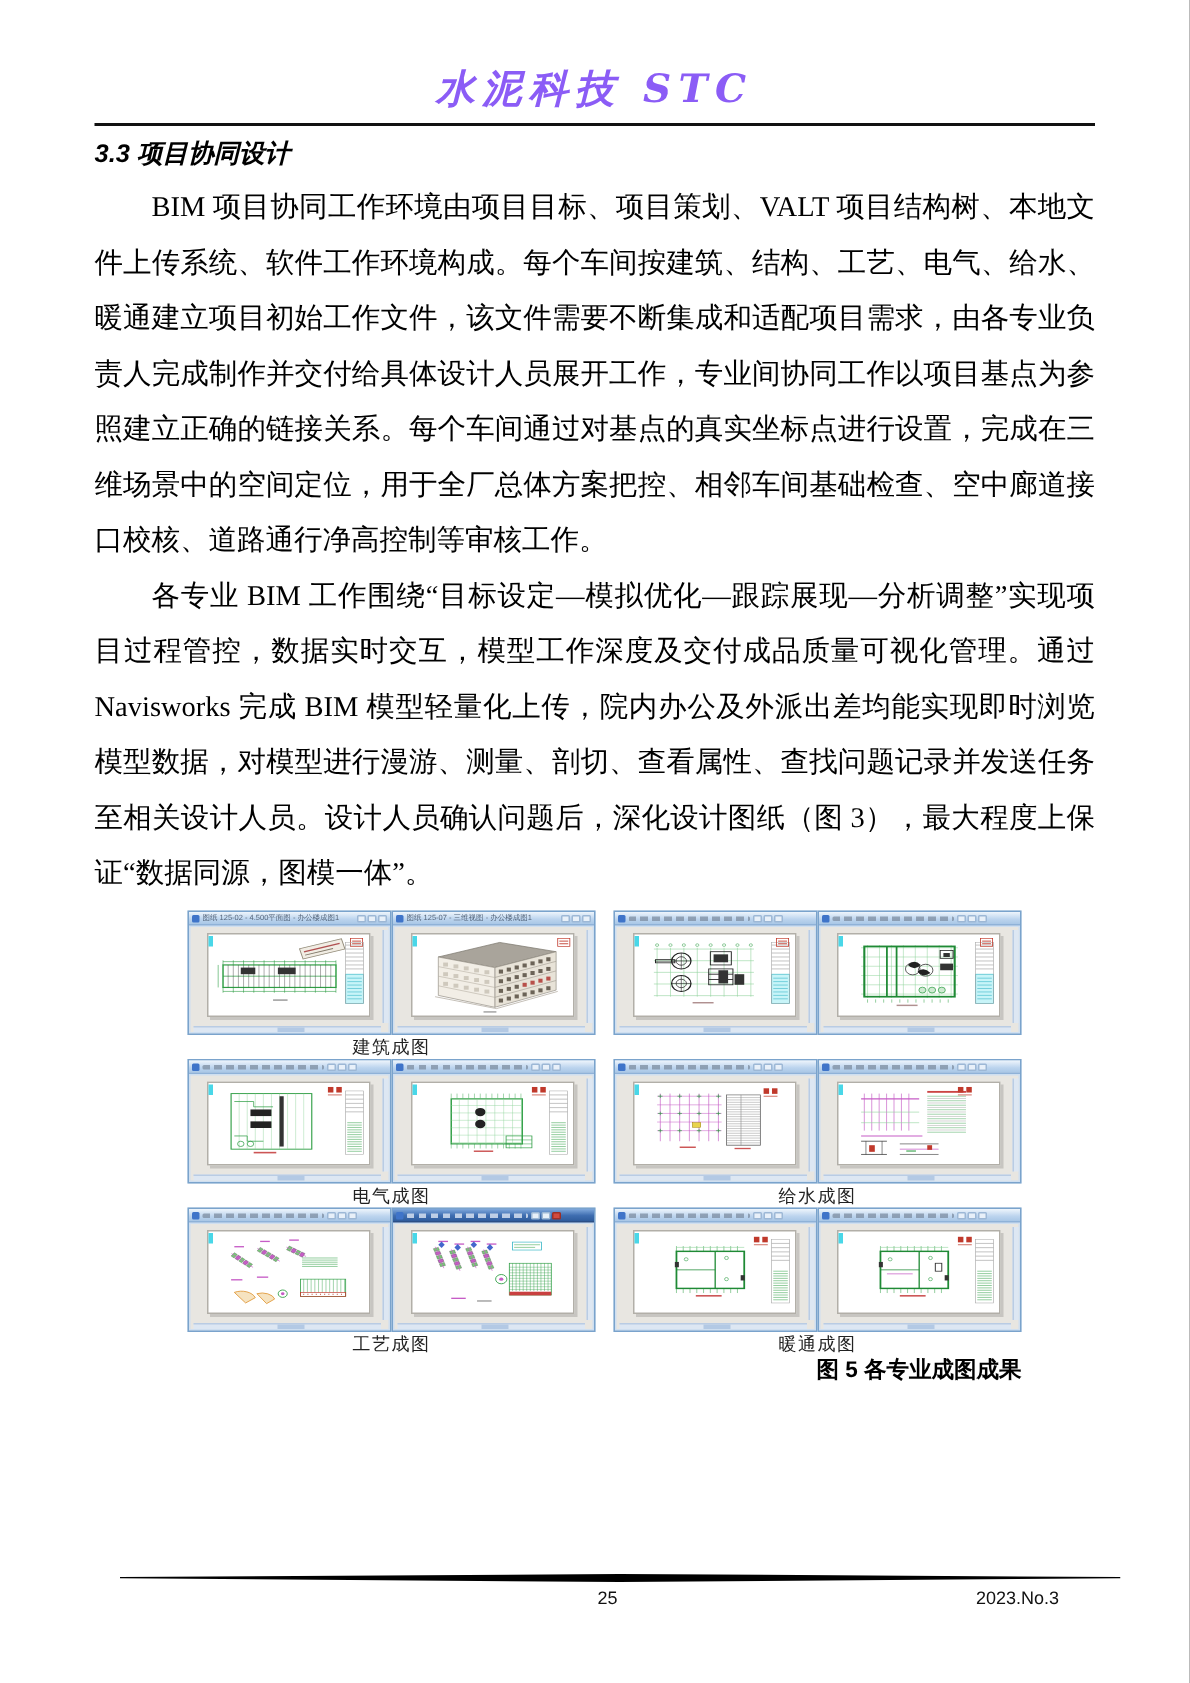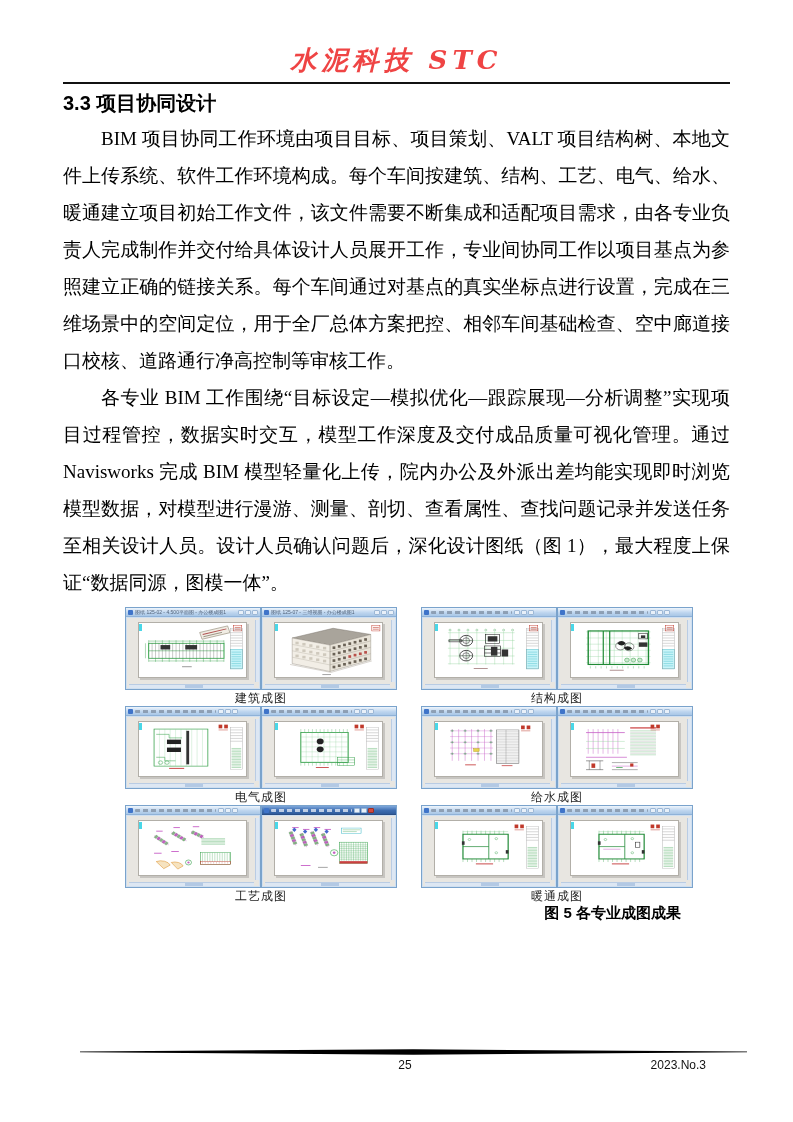--- a/index.html
+++ b/index.html
@@ -5,36 +5,37 @@
   * { margin:0; padding:0; box-sizing:border-box; }
   html,body { background:#888; }
   .page {
     position:relative; width:793px; height:1122px; margin:0 auto;
     background:#fff; overflow:hidden;
     font-family:"Liberation Sans", sans-serif; color:#000;
   }
   .header { padding-top:44px; text-align:center; }
   .j-title {
     font-family:"DejaVu Serif", serif; font-style:italic; font-weight:bold;
-    font-size:26px; line-height:32px; letter-spacing:5px; color:#ef4444;
+    font-size:26px; line-height:32px; letter-spacing:5px; color:#8b5cf6;
   }
   .h-rule { height:2px; background:#111; margin:6px 63px 0; }
   .content { padding:0 63px; margin-top:2px; }
   p.body-text {
     font-size:19px; line-height:37px; text-align:justify;
     font-family:"Liberation Serif", serif;
   }
   p.indent { text-indent:2em; }
   h2.section {
-    font-size:20px; line-height:34px; font-weight:bold;
+    font-size:17px; line-height:34px; font-weight:bold;
     font-family:"Liberation Sans", sans-serif;
+    font-style:italic;
   }
   
   .figure { width:556px; margin:6px 0 0 62px; }
-  .fig-row { display:flex; gap:24px; margin-bottom:1px; }
+  .fig-row { display:flex; gap:12px; margin-bottom:1px; }
   .fig-group { width:272px; }
   .fig-windows { display:flex; }
   .fig-label { font-size:12px; line-height:14px; text-align:center; color:#222; margin-top:1px; letter-spacing:1px; }
   .fig-caption { text-align:right; font-weight:bold; font-size:15px; margin-top:0; }
   
   .win {
     width:136px; height:83px; border:1px solid #7aa3cc; background:#cfdff0;
     display:flex; flex-direction:column; flex:0 0 136px;
   }
   .win + .win { margin-left:0; }
@@ -80,21 +81,21 @@
 <div class="page">
 
   <div class="header">
     <div class="j-title">水泥科技 STC</div>
   </div>
   <div class="h-rule"></div>
 
   <div class="content">
     <h2 class="section">3.3 项目协同设计</h2>
     <p class="body-text indent">BIM 项目协同工作环境由项目目标、项目策划、VALT 项目结构树、本地文件上传系统、软件工作环境构成。每个车间按建筑、结构、工艺、电气、给水、暖通建立项目初始工作文件，该文件需要不断集成和适配项目需求，由各专业负责人完成制作并交付给具体设计人员展开工作，专业间协同工作以项目基点为参照建立正确的链接关系。每个车间通过对基点的真实坐标点进行设置，完成在三维场景中的空间定位，用于全厂总体方案把控、相邻车间基础检查、空中廊道接口校核、道路通行净高控制等审核工作。</p>
-    <p class="body-text indent">各专业 BIM 工作围绕“目标设定—模拟优化—跟踪展现—分析调整”实现项目过程管控，数据实时交互，模型工作深度及交付成品质量可视化管理。通过 Navisworks 完成 BIM 模型轻量化上传，院内办公及外派出差均能实现即时浏览模型数据，对模型进行漫游、测量、剖切、查看属性、查找问题记录并发送任务至相关设计人员。设计人员确认问题后，深化设计图纸（图 1），最大程度上保证“数据同源，图模一体”。</p>
+    <p class="body-text indent">各专业 BIM 工作围绕“目标设定—模拟优化—跟踪展现—分析调整”实现项目过程管控，数据实时交互，模型工作深度及交付成品质量可视化管理。通过 Navisworks 完成 BIM 模型轻量化上传，院内办公及外派出差均能实现即时浏览模型数据，对模型进行漫游、测量、剖切、查看属性、查找问题记录并发送任务至相关设计人员。设计人员确认问题后，深化设计图纸（图 3），最大程度上保证“数据同源，图模一体”。</p>
 
     <div class="figure">
       <div>
           <div class="fig-row">
             <div class="fig-group">
               <div class="fig-windows">
                 <div class="win">
                   <div class="win-tb">
                     <span class="win-ic"></span>
                     <span class="win-title">图纸 125-02 - 4.500平面图 - 办公楼成图1</span>
@@ -436,21 +437,20 @@
                         <line x1="89" y1="7" x2="94.5" y2="7" stroke="#c0392b" stroke-width="0.6"></line>
                       </svg>
                     </div>
                     <div class="vscroll"></div>
                     <div class="hscroll">
                       <i></i>
                     </div>
                   </div>
                 </div>
               </div>
-              <div class="fig-label">结构成图</div>
             </div>
           </div>
           <div class="fig-row">
             <div class="fig-group">
               <div class="fig-windows">
                 <div class="win">
                   <div class="win-tb">
                     <span class="win-ic"></span>
                     <span class="win-title streak"></span>
                     <span class="win-btns">

